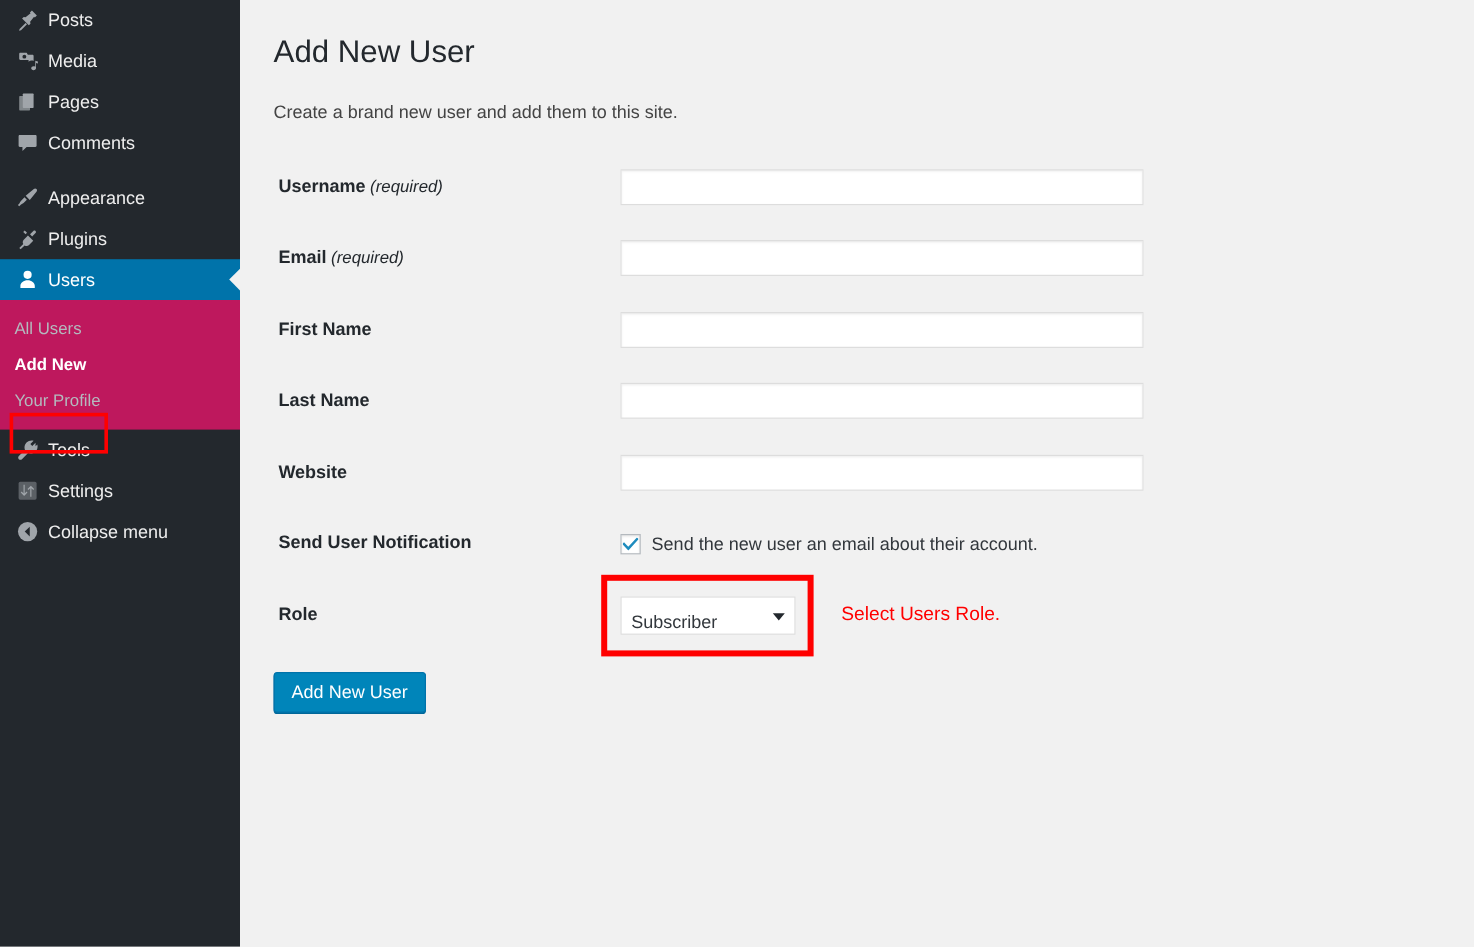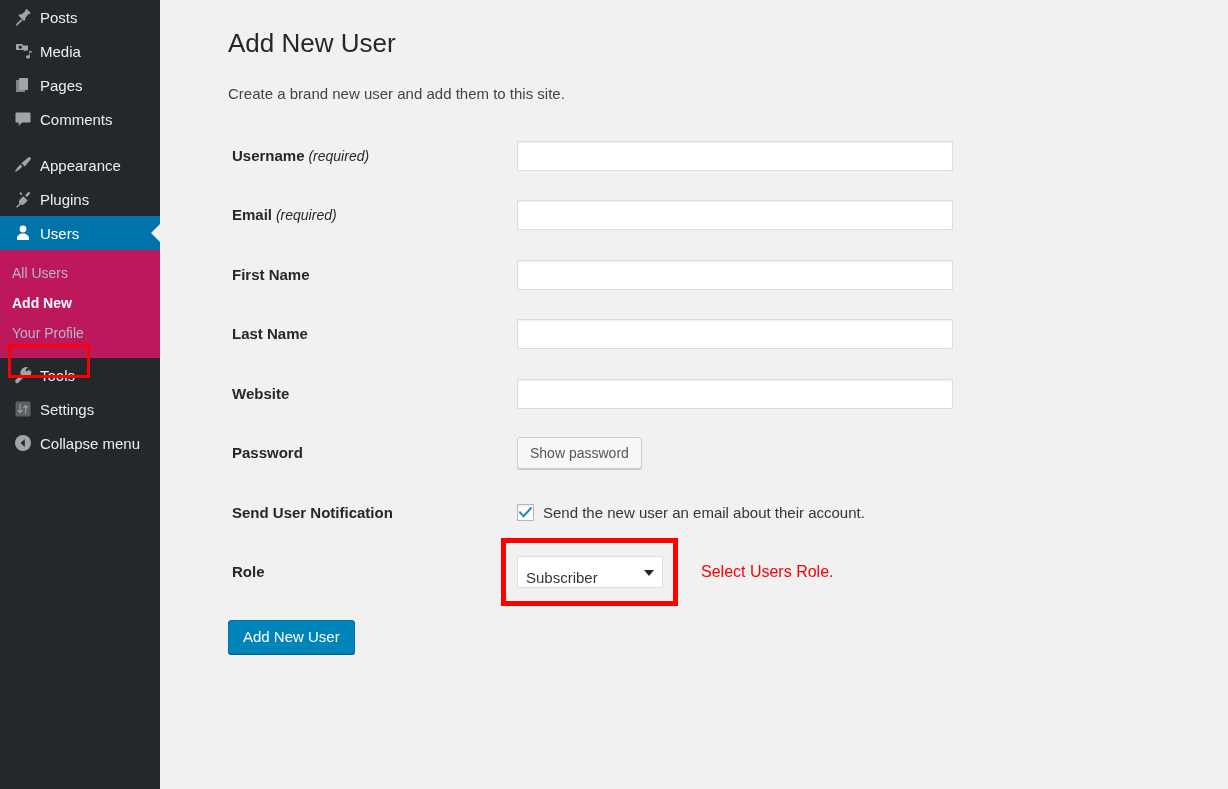--- a/index.html
+++ b/index.html
@@ -12,21 +12,21 @@
     background: #f1f1f1;
     font-family: "Liberation Sans", sans-serif;
     overflow: hidden;
     position: relative;
   }
 
   
   #adminmenuwrap {
     position: absolute;
     left: 0; top: 0;
-    width: 160px;
+    width: 200px;
     height: 789px;
     background: #23282d;
     overflow: hidden;
   }
   .menu-top {
     position: relative;
     display: flex;
     align-items: center;
     height: 34px;
     padding-left: 0;
@@ -421,26 +421,20 @@
             <th>Last Name</th>
             <td><input type="text" class="regular-text" style=""></td>
           </tr>
           <tr>
             <th>Website</th>
             <td><input type="text" class="regular-text" style=""></td>
           </tr>
         </tbody>
 
       <tbody>
-        <tr>
-          <th>Password</th>
-          <td>
-            <button class="wp-button-secondary">Show password</button>
-          </td>
-        </tr>
 
         <tr>
           <th>Send User Notification</th>
           <td>
             <div class="cb-row">
               <span class="wp-checkbox">
                 <svg class="ico" width="13" height="11" viewBox="0 0 13 11">
                   <path d="M1 5.4 L4.6 9.2 L11.8 1.3" fill="none" stroke="#1e8cbe" stroke-width="2.1" stroke-linecap="square" stroke-linejoin="miter"></path>
                 </svg>
               </span>

